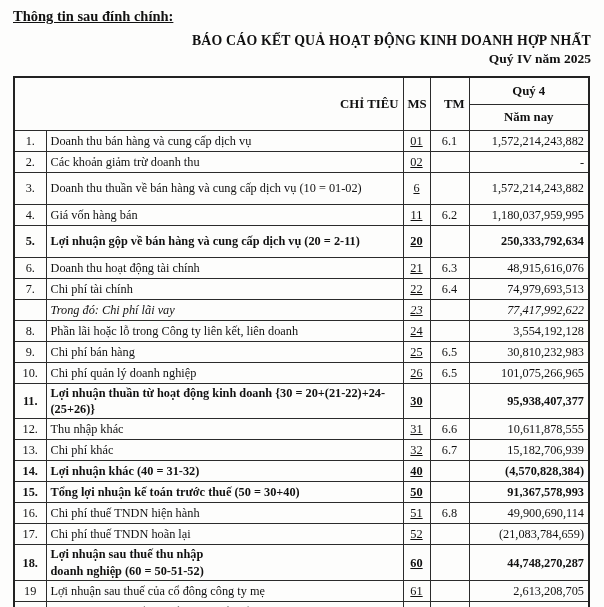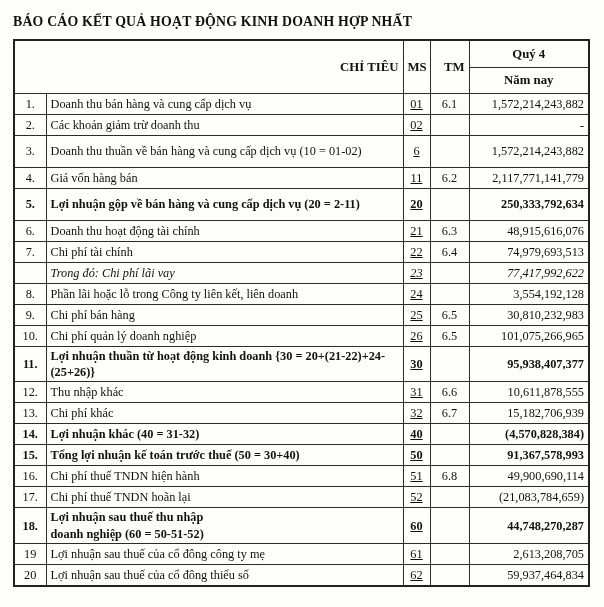--- a/index.html
+++ b/index.html
@@ -9,21 +9,21 @@
     color:#111;
     font-family:"Liberation Serif","DejaVu Serif",serif;
     overflow:hidden;
   }
   .page{padding:6px 13px 0 13px;}
   .top-note{
     font-size:14.5px;font-weight:bold;
     text-decoration:underline;
     margin:2px 0 6px 0;
   }
-  .report-header{text-align:left;margin:8px 0 9px 0;}
+  .report-header{text-align:right;margin:8px 0 9px 0;}
   .report-title{font-size:13.8px;font-weight:bold;letter-spacing:.2px;}
   .report-subtitle{font-size:13.5px;font-weight:bold;margin-top:2px;}
   table.report{
     border-collapse:collapse;
     width:575px;
     table-layout:fixed;
     font-size:12.3px;
     border:2px solid #222;
   }
   table.report th, table.report td{
@@ -50,23 +50,25 @@
   tr.tall td{height:29px;}
   tr.b td{font-weight:bold;}
   tr.i td{font-style:italic;}
   .l2{display:block;}
 </style>
 </head>
 <body>
 
 <div class="page">
 
+  <div class="top-note">Thông tin sau đính chính:</div>
 
   <div class="report-header">
     <div class="report-title">BÁO CÁO KẾT QUẢ HOẠT ĐỘNG KINH DOANH HỢP NHẤT</div>
+    <div class="report-subtitle">Quý IV năm 2025</div>
   </div>
 
   <table class="report">
     <colgroup>
       <col class="c-no">
         <col class="c-label">
         <col class="c-ms">
         <col class="c-tm">
         <col class="c-val">
     </colgroup>
@@ -101,21 +103,21 @@
         <td class="label">Doanh thu thuần về bán hàng và cung cấp dịch vụ (10 = 01-02)</td>
         <td class="ms">6</td>
         <td class="tm"></td>
         <td class="val">1,572,214,243,882</td>
       </tr>
       <tr>
         <td class="no">4.</td>
         <td class="label">Giá vốn hàng bán</td>
         <td class="ms">11</td>
         <td class="tm">6.2</td>
-        <td class="val">2,117,771,141,779</td>
+        <td class="val">1,180,037,959,995</td>
       </tr>
       <tr class="b tall">
         <td class="no">5.</td>
         <td class="label">Lợi nhuận gộp về bán hàng và cung cấp dịch vụ (20 = 2-11)</td>
         <td class="ms">20</td>
         <td class="tm"></td>
         <td class="val">250,333,792,634</td>
       </tr>
       <tr>
         <td class="no">6.</td>

